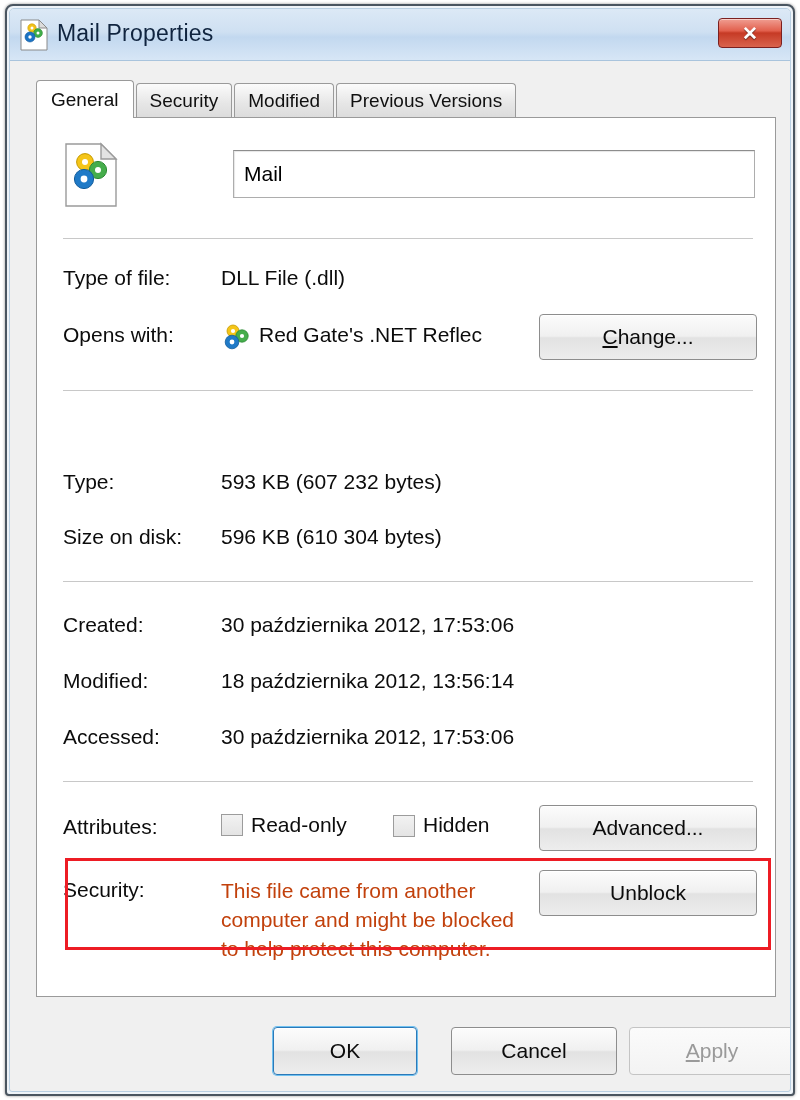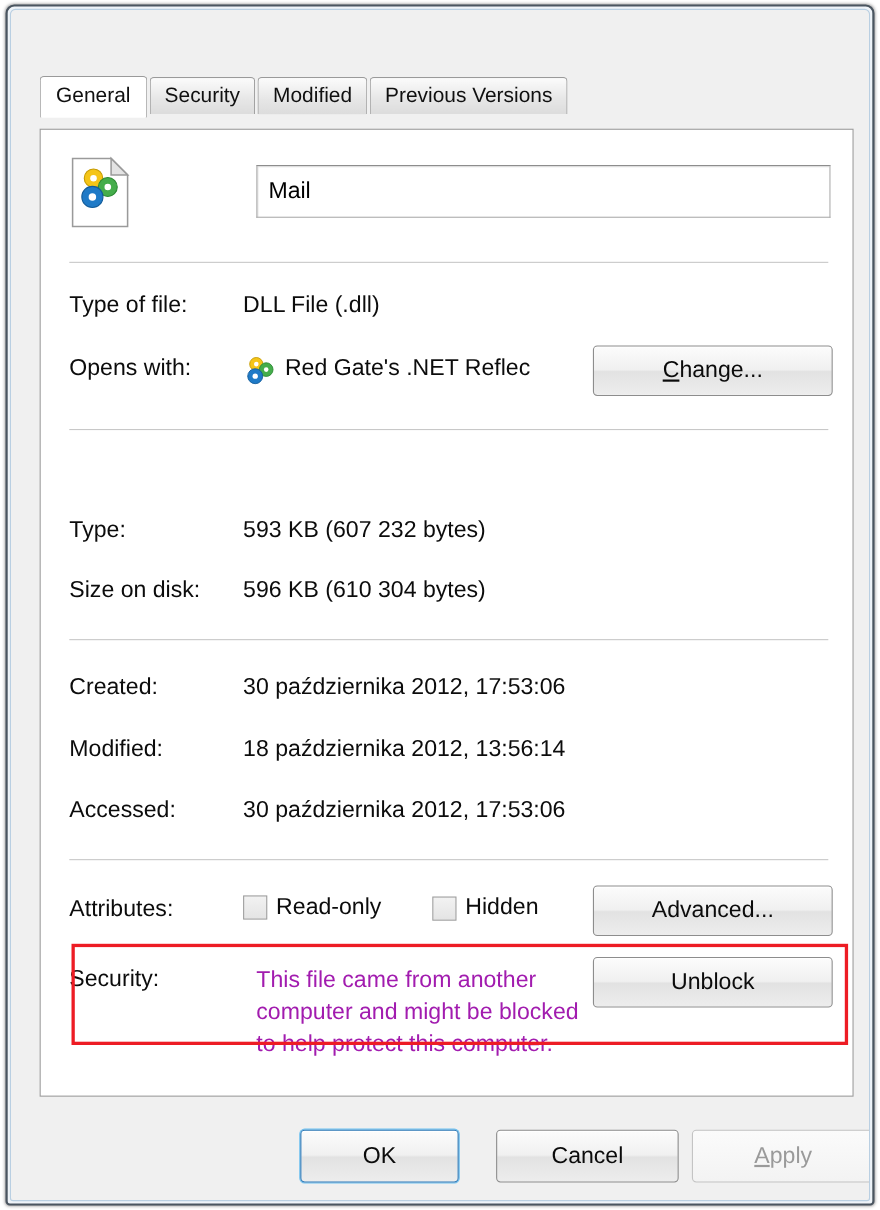--- a/index.html
+++ b/index.html
@@ -59,23 +59,23 @@
   #close-glyph {
     position: absolute; left: 0; top: 0; width: 100%; height: 100%;
     display: flex; align-items: center; justify-content: center;
     color: #ffffff; font-size: 19px; font-weight: bold;
     text-shadow: 0 1px 1px rgba(0,0,0,0.55);
     line-height: 1;
   }
 
   
   #tab-strip {
-    position: absolute; left: 26px; top: 60px;
+    position: absolute; left: 26px; top: 72px;
     height: 36px;
-    display: flex; align-items: center;
+    display: flex; align-items: flex-end;
   }
   .tab {
     height: 34px;
     padding: 0 13px;
     margin-right: 2px;
     display: flex; align-items: center;
     font-size: 19px; color: #101010;
     background: linear-gradient(to bottom, #fbfbfb 0%, #e6e6e6 60%, #dcdcdc 100%);
     border: 1px solid #9a9a9a;
     border-bottom: none;
@@ -222,23 +222,22 @@
   #hidden-group { left: 356px; align-items: flex-end; }
 
   
   #security-label {
     position: absolute; left: 26px; top: 0;
     font-size: 21px; color: #0c0c0c;
   }
   #security-text {
     position: absolute; left: 184px; top: -2px;
     width: 300px;
-    font-size: 21px; color: #a21caf;
+    font-size: 21px; color: #c2410c;
     line-height: 29px;
-    margin-left: 12px;
   }
 
   
   #red-highlight {
     position: absolute;
     left: 28px; top: 740px;
     width: 706px; height: 92px;
     border: 3px solid #ed1c24;
     z-index: 5;
     pointer-events: none;
@@ -252,20 +251,38 @@
   #ok-button     { position: absolute; left: 263px; top: 6px; width: 144px; height: 48px; }
   #cancel-button { position: absolute; left: 441px; top: 6px; width: 166px; height: 48px; }
   #apply-button  { position: absolute; left: 619px; top: 6px; width: 166px; height: 48px; }
 </style>
 </head>
 <body>
 
 <div id="window-frame">
   <div id="window-inner">
 
+    <div id="title-bar">
+      <span id="title-icon">
+        <svg width="30" height="32" viewBox="0 0 30 32">
+          <path d="M2,1 H20 L28,9 V31 H2 Z" fill="#ffffff" stroke="#8a8a8a" stroke-width="1"></path>
+          <path d="M20,1 L28,9 H20 Z" fill="#dcdcdc" stroke="#8a8a8a" stroke-width="1"></path>
+          <circle cx="13" cy="9" r="4.2" fill="#f3c21a" stroke="#c79b00" stroke-width="0.6"></circle>
+          <circle cx="13" cy="9" r="1.5" fill="#ffffff"></circle>
+          <circle cx="19" cy="14" r="4.4" fill="#3fae49" stroke="#2a8a33" stroke-width="0.6"></circle>
+          <circle cx="19" cy="14" r="1.5" fill="#ffffff"></circle>
+          <circle cx="11" cy="18" r="5" fill="#1c74c4" stroke="#12579a" stroke-width="0.6"></circle>
+          <circle cx="11" cy="18" r="1.7" fill="#ffffff"></circle>
+        </svg>
+      </span>
+      <span id="title-text">Mail Properties</span>
+      <div id="close-button">
+        <span id="close-glyph">✕</span>
+      </div>
+    </div>
 
     <div id="tab-strip">
       <div class="tab selected">
         <span>General</span>
       </div>
       <div class="tab">
         <span>Security</span>
       </div>
       <div class="tab">
         <span>Modified</span>

